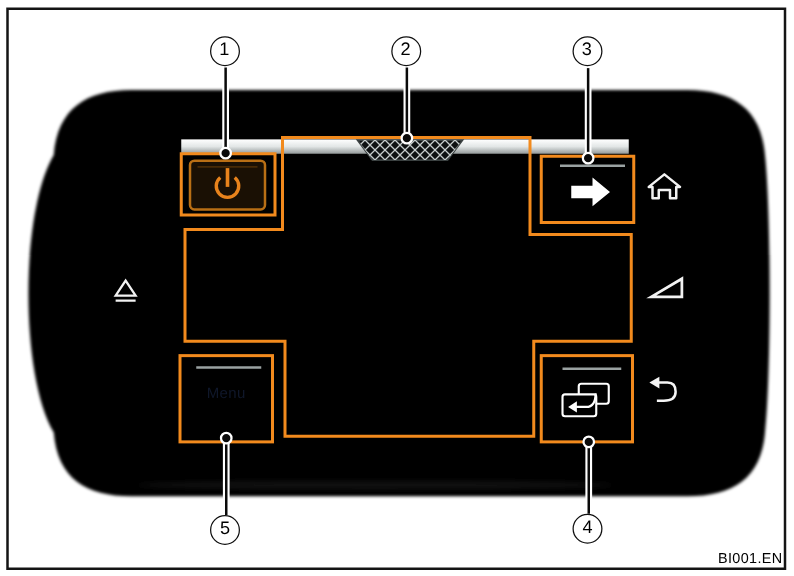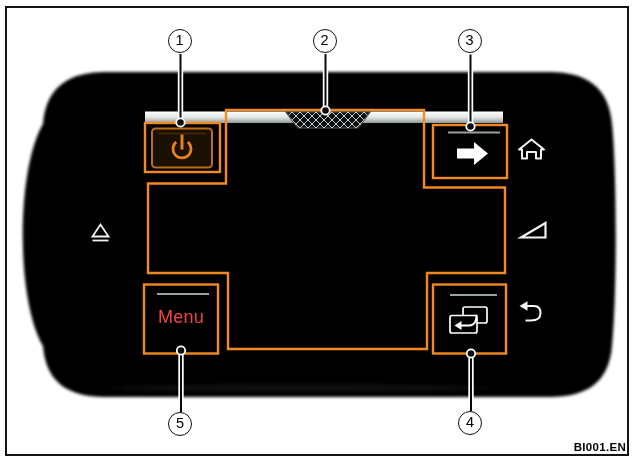--- a/index.html
+++ b/index.html
@@ -5,23 +5,23 @@
   html,body { margin:0; padding:0; background:#fff; }
   .page { position:relative; width:635px; height:461px; background:#fff; overflow:hidden;
           font-family:"Liberation Sans", sans-serif; }
   .border-frame { position:absolute; left:5px; top:6px; width:620px; height:446px;
           border:2px solid #141414; }
   svg.art { position:absolute; left:0; top:0; }
   .callout { position:absolute; width:22px; height:22px; border:1.8px solid #101010;
           border-radius:50%; background:#fff; text-align:center; line-height:21px;
           font-size:14.5px; color:#000; -webkit-font-smoothing: antialiased; }
   .menu-label { position:absolute; left:144px; top:307px; width:74px; text-align:center;
-          color:#ef4444; font-size:18px; letter-spacing:0.3px; -webkit-font-smoothing: antialiased; }
+          color:#0f172a; font-size:12px; letter-spacing:0.3px; -webkit-font-smoothing: antialiased; }
   .fig-label { position:absolute; right:9px; top:441px; color:#000; font-size:11.5px;
-          letter-spacing:0.3px;font-weight:bold; -webkit-font-smoothing: antialiased; }
+          letter-spacing:0.3px; -webkit-font-smoothing: antialiased; }
   .accent-stroke { stroke: var(--accent, #f28a1d); }
 </style>
 </head>
 <body>
 
 <div class="page">
   <div class="border-frame"></div>
 
   <svg class="art" width="635" height="461" viewBox="0 0 635 461">
     <defs>

